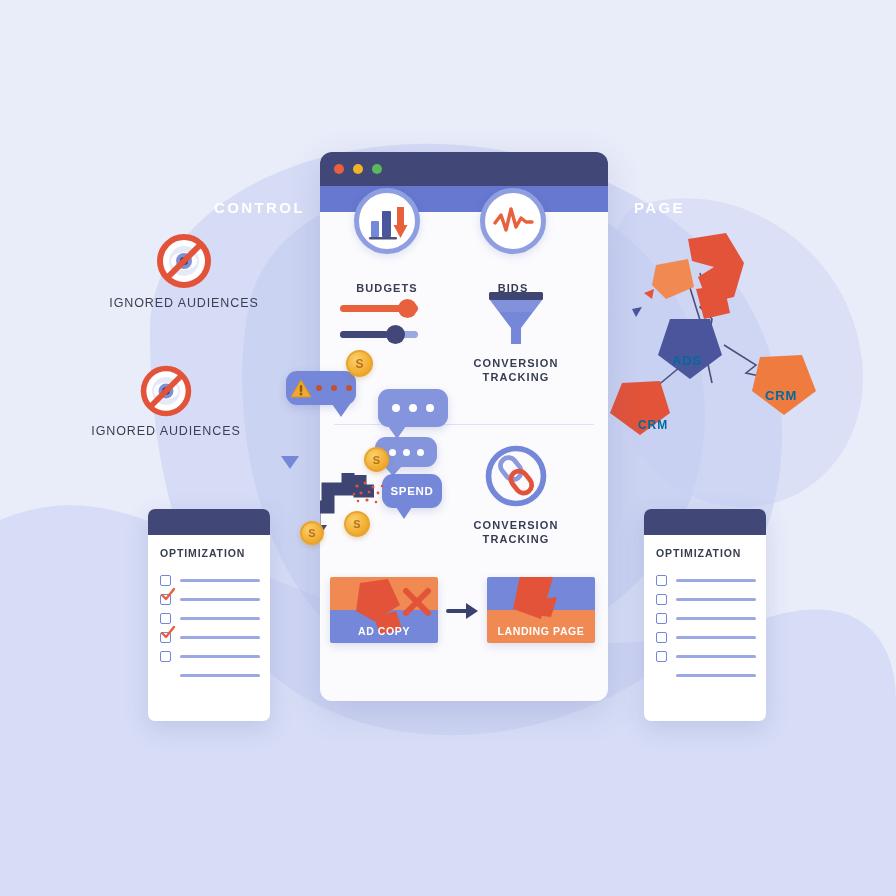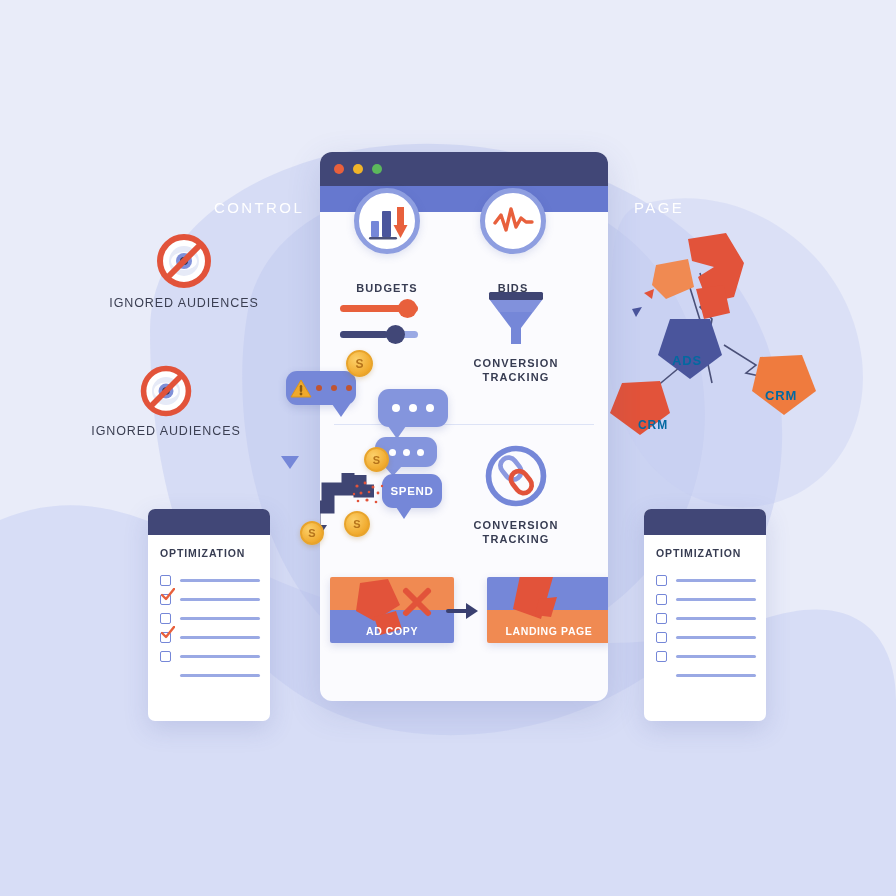--- a/index.html
+++ b/index.html
@@ -6,21 +6,21 @@
   body{
     width:896px;height:896px;overflow:hidden;
     font-family:"Liberation Sans","DejaVu Sans",sans-serif;
     background:#e9ecf9;
   }
   #stage{position:relative;width:896px;height:896px;overflow:hidden;}
   #bg{position:absolute;inset:0;}
 
   
   .side-label{
-    position:absolute;color:#ffffff;font-size:15px;font-weight:400;
+    position:absolute;color:#ffffff;font-size:15px;font-weight:700;
     letter-spacing:2.4px;
   }
   #label-control{left:214px;top:199px;}
   #label-chaos{left:634px;top:199px;}
 
   
   .ignored-group{position:absolute;}
   .ignored-caption{
     position:absolute;left:50%;transform:translateX(-50%);
     top:66px;white-space:nowrap;
@@ -87,21 +87,21 @@
   .coin{
     position:absolute;border-radius:50%;
     background:radial-gradient(circle at 36% 32%,#fcd06a,#f0a92c 72%,#dd9118);
     border:2px solid #e8a42c;
     color:#b5731b;font-weight:700;display:flex;align-items:center;justify-content:center;
     box-shadow:0 2px 5px rgba(160,110,20,.25);
   }
 
   
   .media-card{
-    position:absolute;width:124px;height:66px;overflow:hidden;border-radius:2px;
+    position:absolute;width:108px;height:66px;overflow:hidden;border-radius:2px;
     box-shadow:0 3px 9px rgba(70,85,160,.18);
   }
   .media-card .sky{position:absolute;left:0;top:0;width:100%;height:50%;}
   .media-card .ground{position:absolute;left:0;bottom:0;width:100%;height:50%;}
   .media-card .cap{
     position:absolute;left:0;bottom:6px;width:100%;text-align:center;
     color:#fff;font-size:10.5px;font-weight:700;letter-spacing:.6px;
   }
 
   

